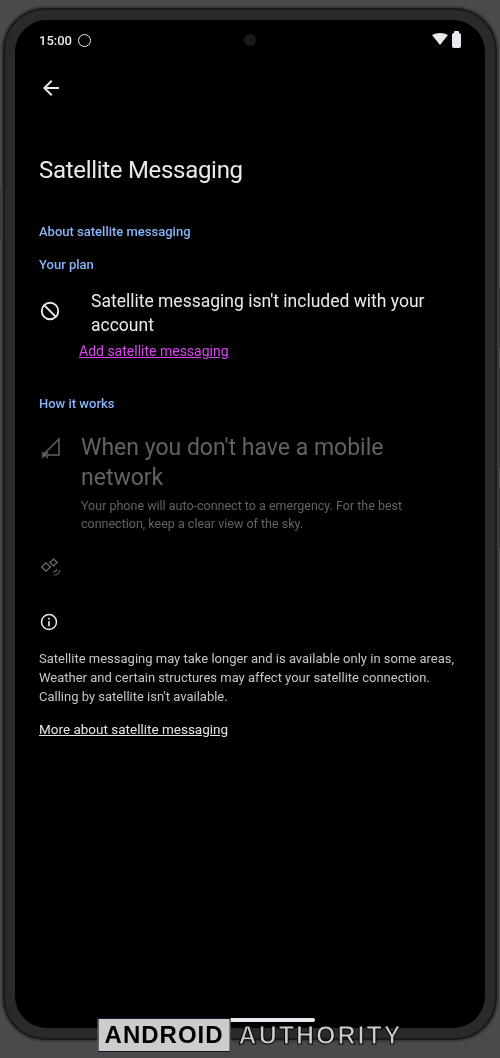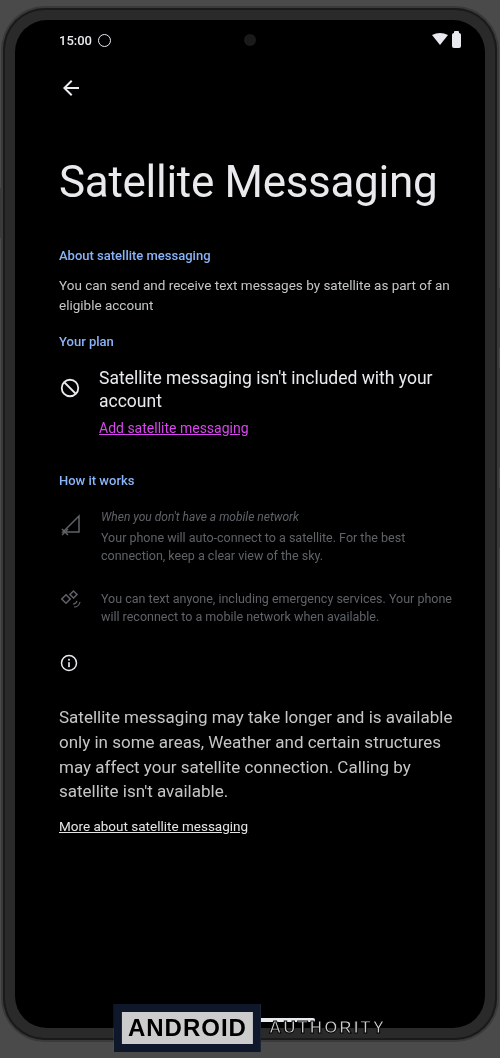--- a/index.html
+++ b/index.html
@@ -40,21 +40,20 @@
       border-radius: 2px 0 0 2px;
     }
     .side-button-left.bl1 { top: 180px; height: 50px; }
     .screen {
       width: 100%;
       height: 100%;
       background: #000;
       border-radius: 32px;
       overflow: hidden;
       position: relative;
-      padding-left: 20px;
     }
     .camera-cutout {
       position: absolute;
       top: 14px;
       left: 50%;
       transform: translateX(-50%);
       width: 12px;
       height: 12px;
       background: #1a1a1a;
       border-radius: 50%;
@@ -98,21 +97,21 @@
       color: #e8eaed;
     }
     .back-button {
       padding: 16px 0 8px 0;
     }
     .back-arrow {
       width: 24px; height: 24px;
       color: #e8eaed;
     }
     .page-title {
-      font-size: 44px;
+      font-size: 24px;
       font-weight: 400;
       color: #e8eaed;
       margin-top: 44px;
       margin-bottom: 40px;
       letter-spacing: -0.3px;
     }
     .section-header {
       color: #8ab4f8;
       font-size: 13px;
       font-weight: 500;
@@ -136,20 +135,21 @@
       flex-shrink: 0;
     }
     .plan-text {
       flex: 1;
     }
     .plan-title {
       color: #e8eaed;
       font-size: 17.5px;
       font-weight: 400;
       line-height: 1.35;
+      margin-left: 12px;
     }
     .plan-link {
       color: #d946ef;
       font-size: 14px;
       text-decoration: underline;
       margin-top: 6px;
       display: inline-block;
     }
     .how-item {
       display: flex;
@@ -159,40 +159,39 @@
     }
     .how-icon {
       width: 24px;
       flex-shrink: 0;
       margin-top: 2px;
       color: #5f6368;
     }
     .how-text { flex: 1; }
     .how-title {
       color: #5f6368;
-      font-size: 12px;
+      font-size: 23px;
       font-weight: 400;
       line-height: 1.3;
-      font-style: italic;
     }
     .how-desc {
       color: #5f6368;
       font-size: 12.5px;
       line-height: 1.4;
       margin-top: 4px;
     }
     .info-icon-row {
       margin-top: 28px;
       color: #e8eaed;
     }
     .disclaimer {
       color: #c4c7c5;
-      font-size: 17px;
+      font-size: 13px;
       line-height: 1.45;
-      margin-top: 28px;
+      margin-top: 14px;
     }
     .more-link {
       color: #e5e5e5;
       font-size: 13.5px;
       text-decoration: underline;
       margin-top: 14px;
       display: inline-block;
     }
     .nav-bar {
       position: absolute;
@@ -209,32 +208,32 @@
       bottom: 6px;
       left: 50%;
       transform: translateX(-50%);
       display: flex;
       align-items: center;
       gap: 8px;
       z-index: 100;
     }
     .wm-box {
       background: #ccc;
-      border: 8px solid #0f172a;
+      border: 1px solid #0f172a;
       padding: 2px 6px;
       font-family: Arial, sans-serif;
       font-weight: 900;
       font-size: 24px;
       letter-spacing: 1px;
       color: #000;
     }
     .wm-text {
       font-family: Arial, sans-serif;
       font-weight: 900;
-      font-size: 17px;
+      font-size: 25px;
       letter-spacing: 2px;
       color: #ccc;
       -webkit-text-stroke: 1px #000;
     }
   </style>
 </head>
 <body>
 
 <div class="device-frame">
   <div class="side-button b1"></div>
@@ -263,21 +262,20 @@
     <div class="content">
       <div class="back-button">
         <svg class="back-arrow" viewBox="0 0 24 24">
           <path d="M20 11H7.83l5.59-5.59L12 4l-8 8 8 8 1.41-1.41L7.83 13H20v-2z" fill="currentColor"></path>
         </svg>
       </div>
 
       <h1 class="page-title">Satellite Messaging</h1>
 
       <div class="section-header">About satellite messaging</div>
-      <div class="section-text">You can send and receive text messages by satellite as part of an eligible  account</div>
 
       <div class="section-header" style="margin-top:18px">Your  plan</div>
       <div class="plan-block">
         <div class="plan-icon">
           <svg width="22" height="22" viewBox="0 0 24 24">
             <circle cx="12" cy="12" r="9" stroke="#e8eaed" stroke-width="2" fill="none"></circle>
             <line x1="6" y1="6" x2="18" y2="18" stroke="#e8eaed" stroke-width="2"></line>
           </svg>
         </div>
         <div class="plan-text">
@@ -291,35 +289,34 @@
       <div class="how-item">
         <div class="how-icon">
           <svg width="24" height="24" viewBox="0 0 24 24">
             <path d="M4 20 L20 4 L20 20 Z" fill="none" stroke="#5f6368" stroke-width="1.5"></path>
             <line x1="3" y1="17" x2="9" y2="23" stroke="#5f6368" stroke-width="1.5"></line>
             <line x1="3" y1="23" x2="9" y2="17" stroke="#5f6368" stroke-width="1.5"></line>
           </svg>
         </div>
         <div class="how-text">
           <div class="how-title">When you don't have a mobile network</div>
-          <div class="how-desc">Your phone will auto-connect to a satellite. For the best connection, keep a clear view of the sky.</div>
+          <div class="how-desc">Your phone will auto-connect to a emergency. For the best connection, keep a clear view of the sky.</div>
         </div>
       </div>
 
       <div class="how-item">
         <div class="how-icon">
           <svg width="24" height="24" viewBox="0 0 24 24">
             <rect x="4" y="8" width="6" height="6" transform="rotate(45 7 11)" fill="none" stroke="#5f6368" stroke-width="1.5"></rect>
             <rect x="12" y="4" width="5" height="5" transform="rotate(45 14.5 6.5)" fill="none" stroke="#5f6368" stroke-width="1.5"></rect>
             <path d="M14 16 Q17 16 18 13" fill="none" stroke="#5f6368" stroke-width="1.2"></path>
             <path d="M15 19 Q20 19 21 14" fill="none" stroke="#5f6368" stroke-width="1.2"></path>
           </svg>
         </div>
         <div class="how-text">
-          <div class="how-desc">You can text anyone, including emergency services. Your phone will reconnect to a mobile network when available.</div>
         </div>
       </div>
 
       <div class="info-icon-row">
         <svg width="20" height="20" viewBox="0 0 24 24">
           <circle cx="12" cy="12" r="9" stroke="#e8eaed" stroke-width="1.8" fill="none"></circle>
           <circle cx="12" cy="8" r="1.2" fill="#e8eaed"></circle>
           <rect x="11" y="11" width="2" height="6" fill="#e8eaed"></rect>
         </svg>
       </div>

